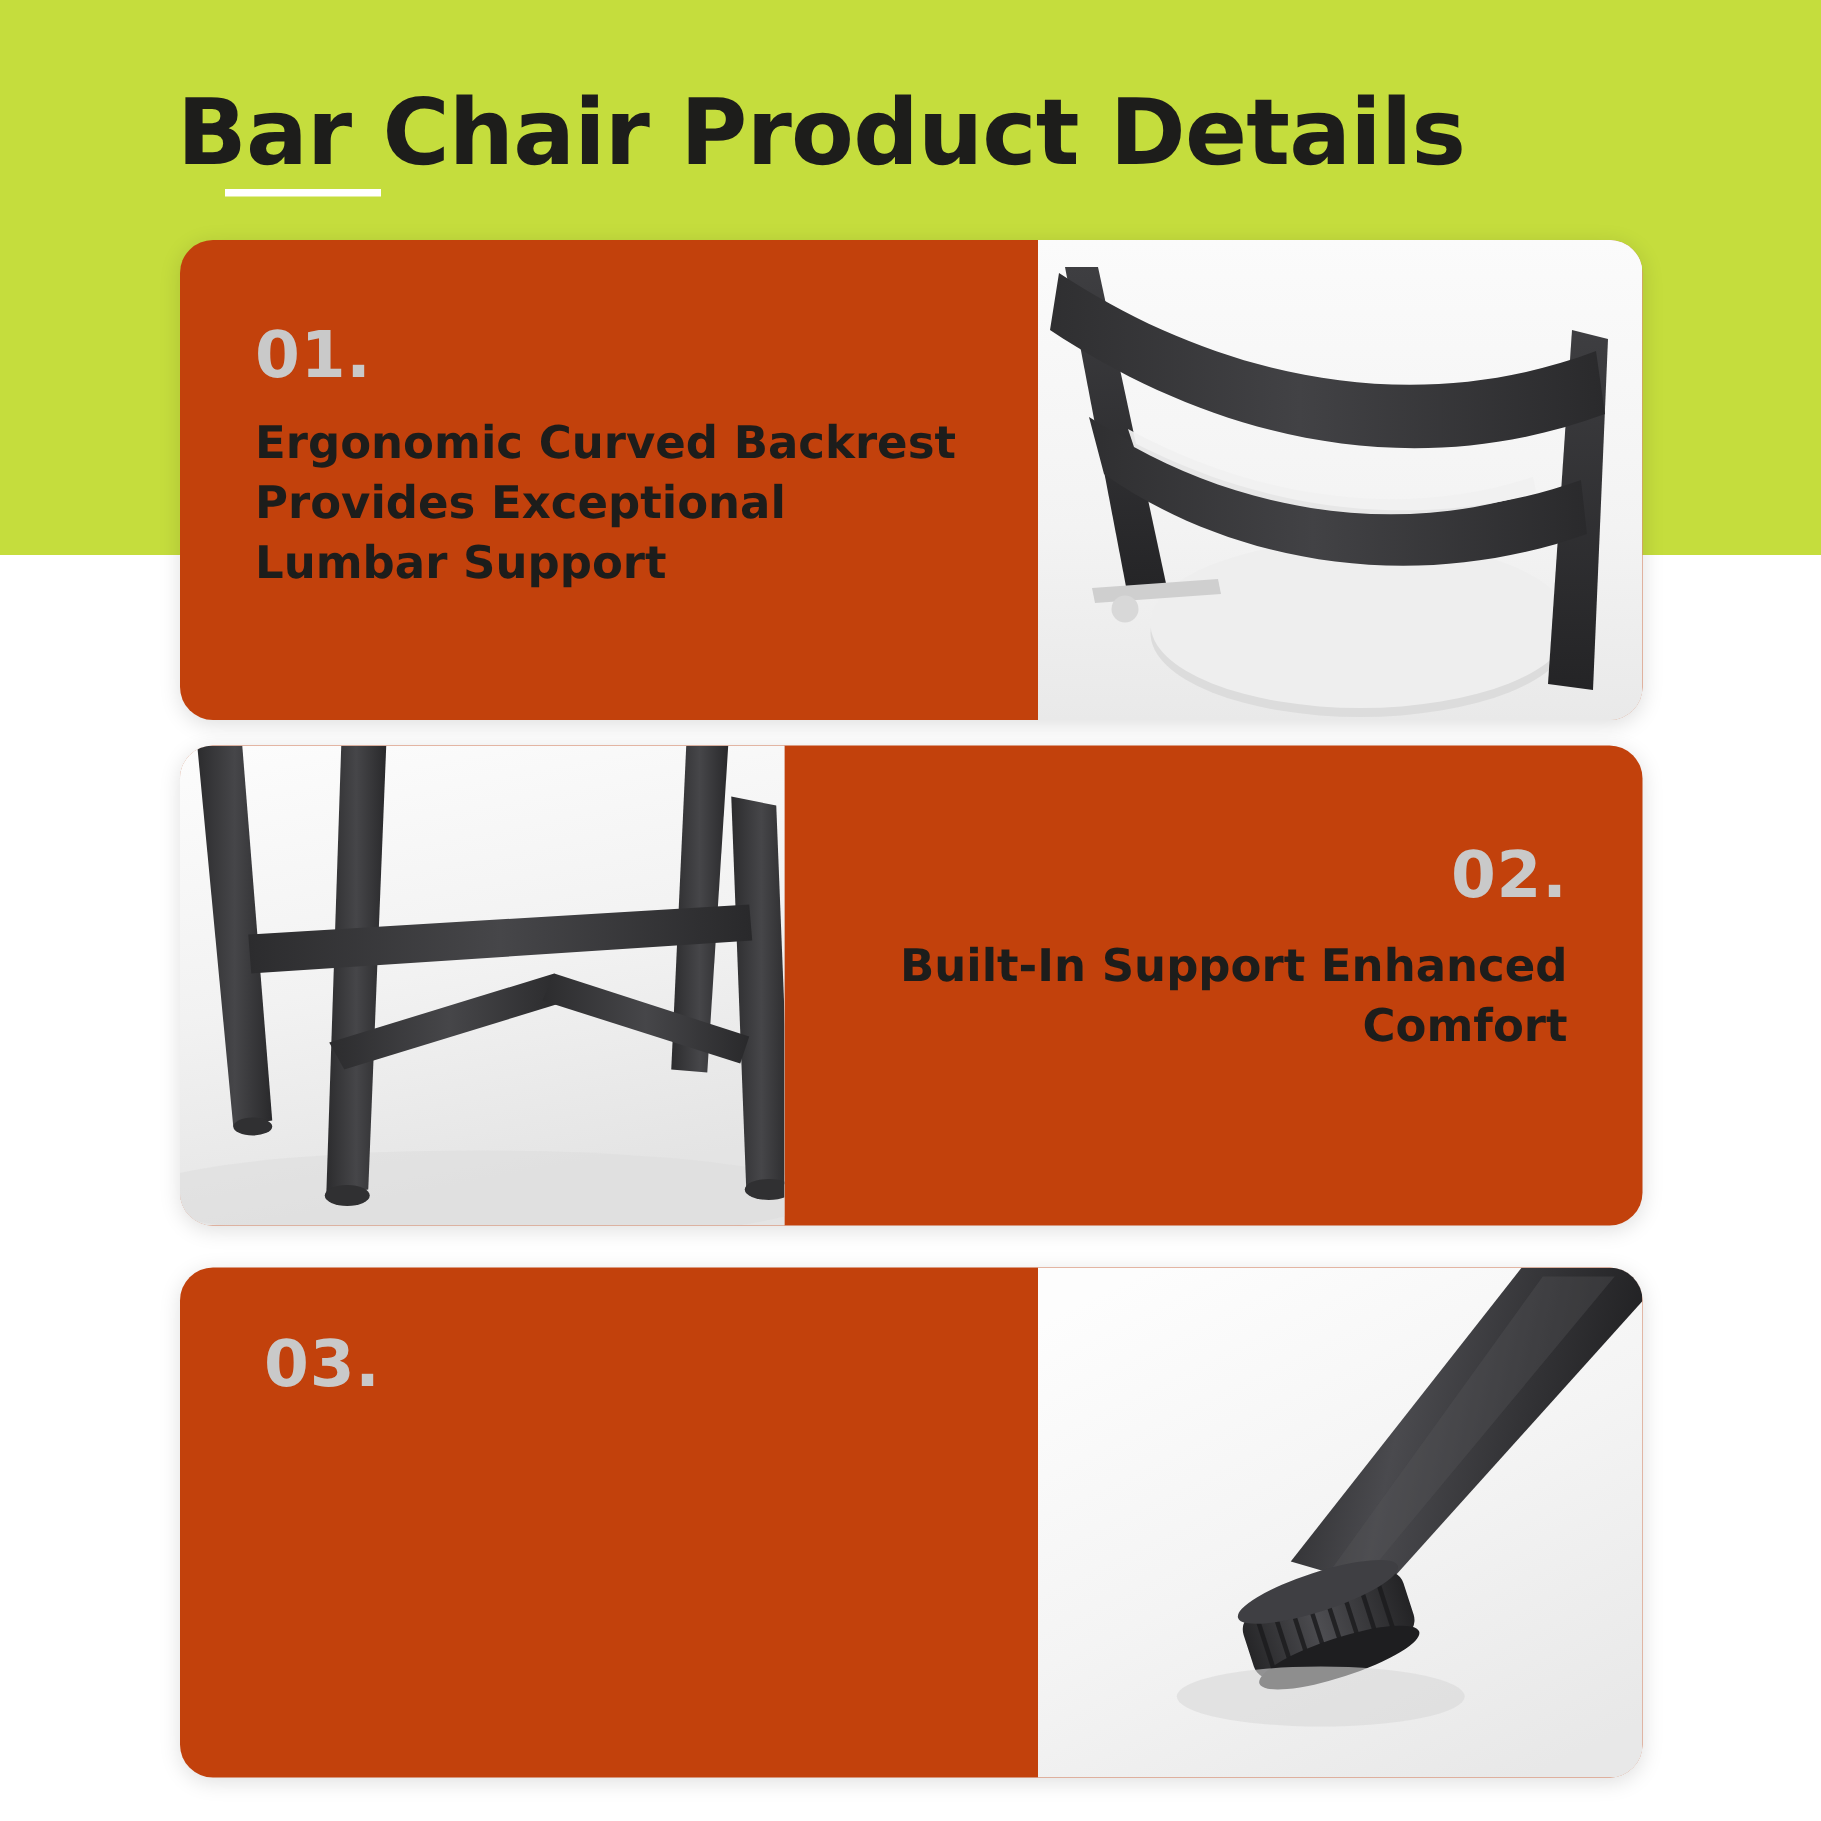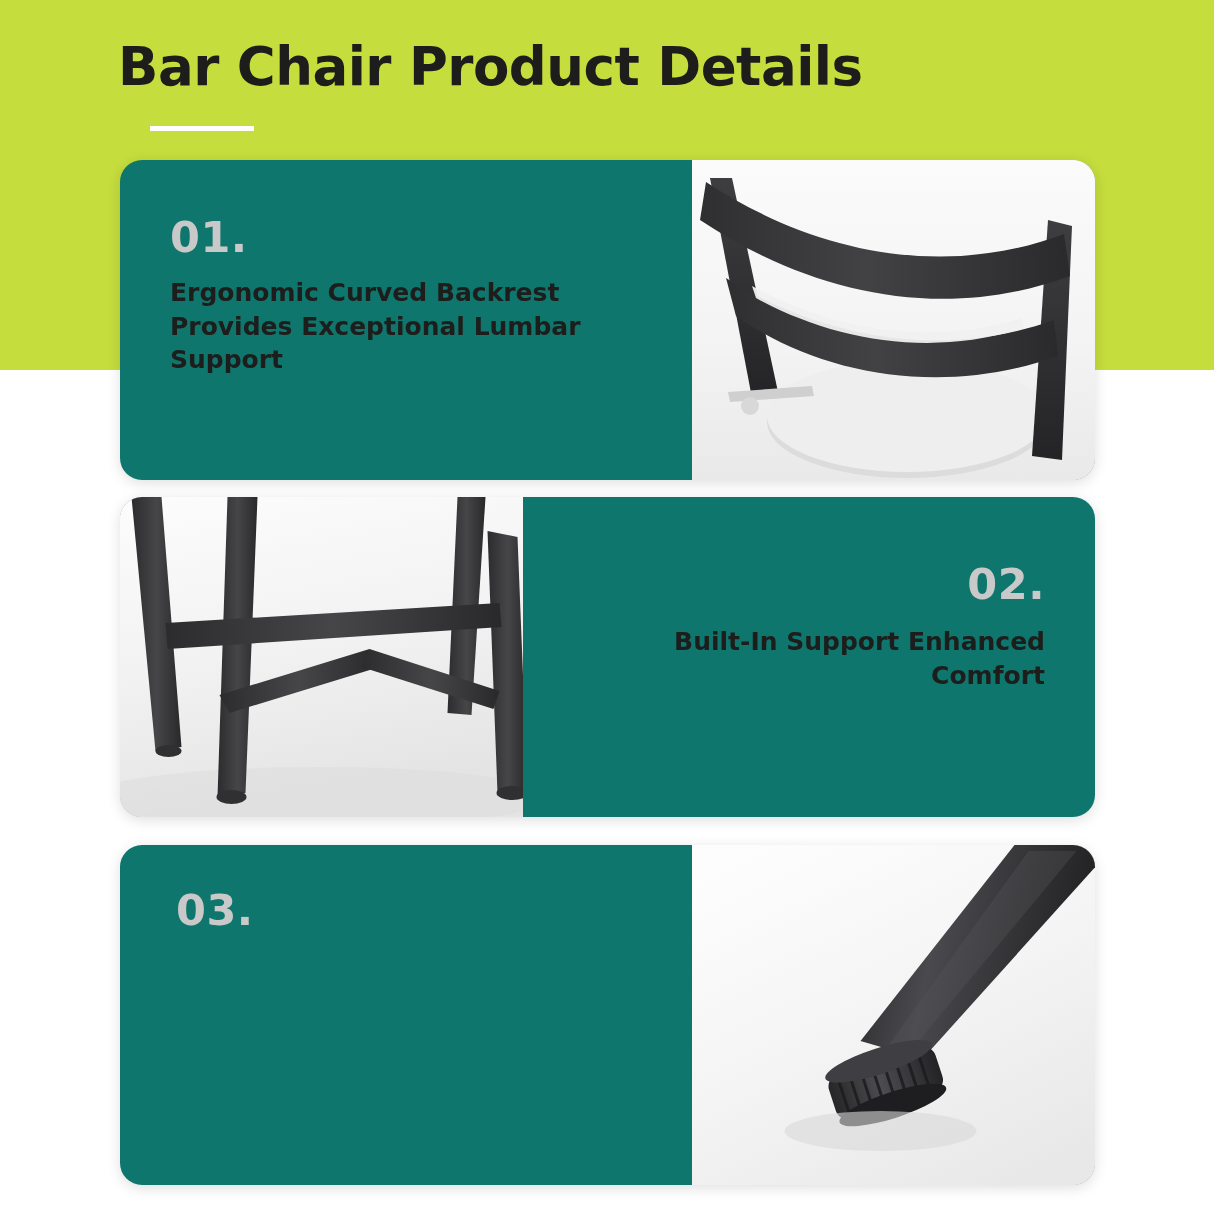--- a/index.html
+++ b/index.html
@@ -21,43 +21,43 @@
     left: 0;
     top: 0;
     width: 1214px;
     height: 370px;
     background: #c5dd3d;
     z-index: 0;
   }
   .header-title {
     position: absolute;
     left: 118px;
-    top: 36px;
-    font-size: 53px;
+    top: 53px;
+    font-size: 61px;
     font-weight: bold;
     color: #1d1d1b;
     letter-spacing: -0.5px;
     z-index: 3;
     white-space: nowrap;
     font-family: "DejaVu Sans", sans-serif;
   }
   .title-underline {
     position: absolute;
     left: 150px;
     top: 126px;
     width: 104px;
     height: 5px;
     background: #ffffff;
     z-index: 3;
   }
 
   
   .card {
     position: absolute;
-    background: #0f766e;
+    background: #c2410c;
     border-radius: 22px;
     box-shadow: 0 3px 14px rgba(0,0,0,0.13);
     overflow: hidden;
     z-index: 2;
   }
   #card-1 { left: 120px; top: 160px;  width: 975px; height: 320px; }
   #card-2 { left: 120px; top: 497px;  width: 975px; height: 320px; }
   #card-3 { left: 120px; top: 845px;  width: 975px; height: 340px; }
 
   .card-inner {
@@ -82,21 +82,21 @@
 
   .step-number {
     position: absolute;
     font-size: 43px;
     font-weight: bold;
     color: #c9c9c9;
     letter-spacing: 0.5px;
   }
   .step-text {
     position: absolute;
-    font-size: 25px;
+    font-size: 30px;
     font-weight: bold;
     color: #1d1d1b;
     line-height: 1.34;
   }
 
   
   #c1-num  { left: 50px;  top: 52px; }
   #c1-text { left: 50px;  top: 116px; width: 470px; }
 
   

